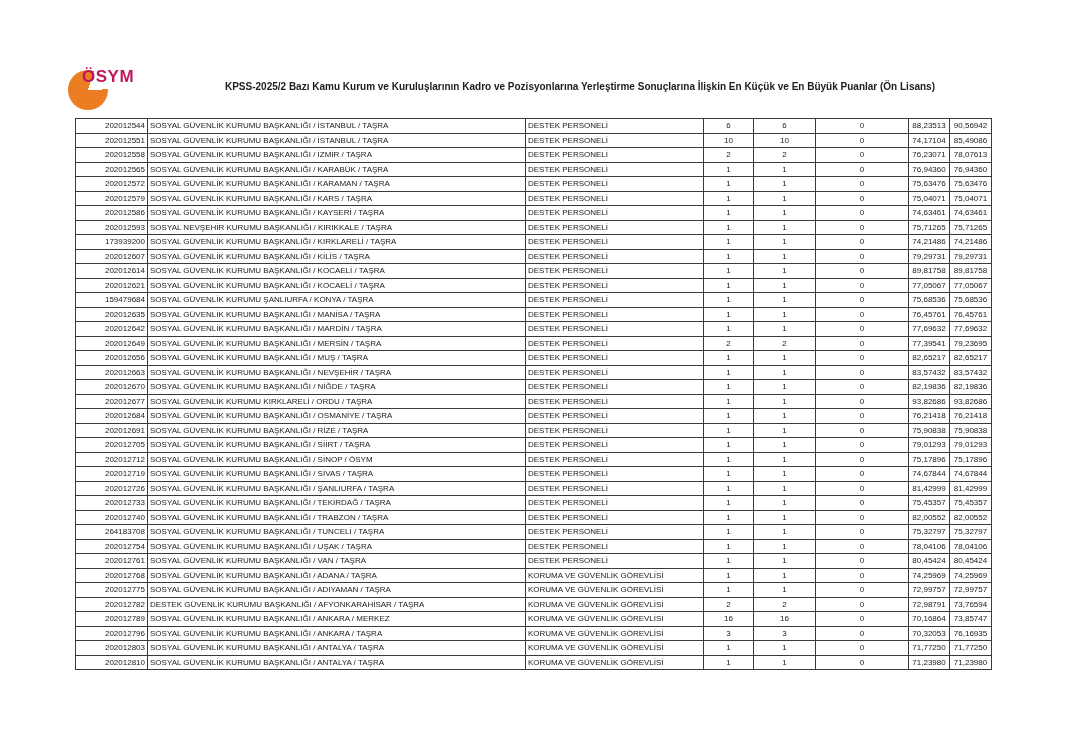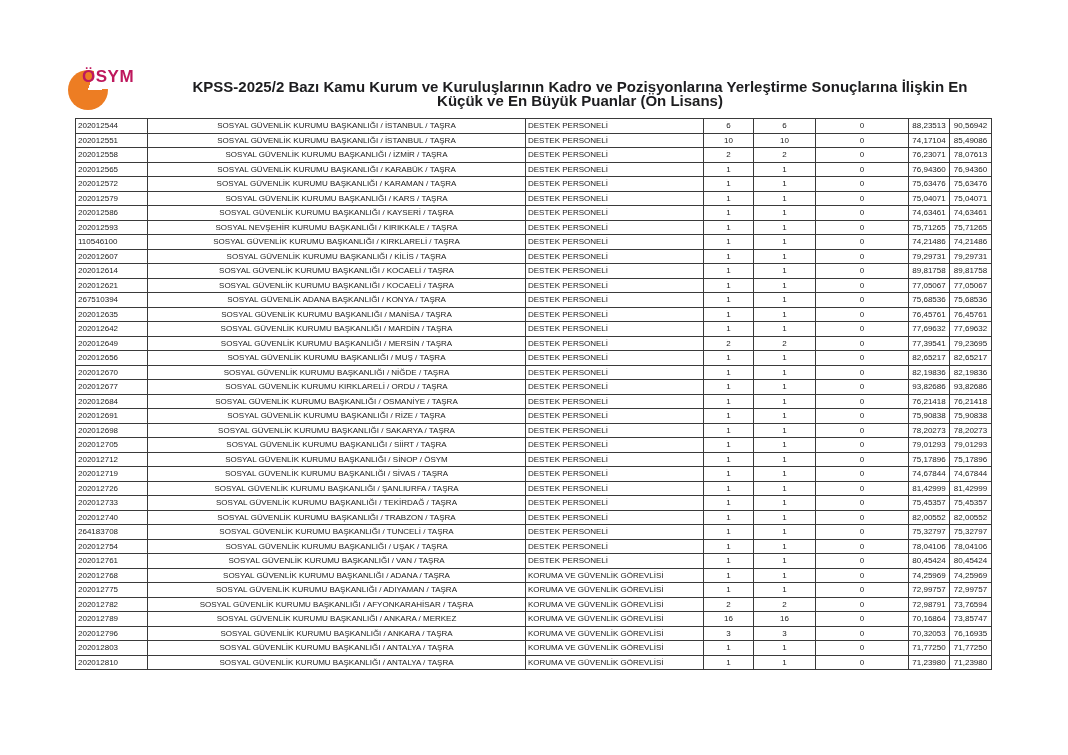--- a/index.html
+++ b/index.html
@@ -25,42 +25,42 @@
     background: conic-gradient(from 0deg, #ED7D23 0deg 18deg, rgba(255,255,255,0) 18deg 88deg, #ED7D23 88deg 360deg);
   }
   .logo-text {
     position: absolute; left: 14px; top: 5px;
     font-size: 17px; font-weight: 700; letter-spacing: 0.5px;
     color: #be185d;
   }
   .doc-title {
     position: absolute; left: 170px; top: 80px; width: 820px;
     text-align: center;
-    font-size: 15px; font-weight: 700; color: #1d1d1f;
+    font-size: 10px; font-weight: 700; color: #1d1d1f;
     line-height: 14px;
   }
   
   table.results {
     position: absolute; left: 75px; top: 118px;
     width: 916px;
     border-collapse: collapse;
     table-layout: fixed;
   }
   table.results td {
     border: 1px solid #3a3a3a;
     height: 13.5px;
     font-size: 8px;
     line-height: 9px;
     color: #1a1a1a;
     padding: 0 2px;
     overflow: hidden;
     white-space: nowrap;
   }
-  td.c-code   { text-align: left; }
-  td.c-inst   { text-align: center; padding-left: 3px; }
+  td.c-code   { text-align: right; }
+  td.c-inst   { text-align: left; padding-left: 3px; }
   td.c-pos    { text-align: left; padding-left: 3px; }
   td.c-num    { text-align: center; }
   td.c-score  { text-align: center; }
 </style>
 </head>
 <body>
 
 <div class="page">
 
   <div class="logo-wrap">
@@ -157,21 +157,21 @@
         <td class="c-code">202012593</td>
         <td class="c-inst">SOSYAL NEVŞEHİR KURUMU BAŞKANLIĞI / KIRIKKALE / TAŞRA</td>
         <td class="c-pos">DESTEK PERSONELİ</td>
         <td class="c-num">1</td>
         <td class="c-num">1</td>
         <td class="c-num">0</td>
         <td class="c-score">75,71265</td>
         <td class="c-score">75,71265</td>
       </tr>
         <tr>
-        <td class="c-code">110546100</td>
+        <td class="c-code">173939200</td>
         <td class="c-inst">SOSYAL GÜVENLİK KURUMU BAŞKANLIĞI / KIRKLARELİ / TAŞRA</td>
         <td class="c-pos">DESTEK PERSONELİ</td>
         <td class="c-num">1</td>
         <td class="c-num">1</td>
         <td class="c-num">0</td>
         <td class="c-score">74,21486</td>
         <td class="c-score">74,21486</td>
       </tr>
         <tr>
         <td class="c-code">202012607</td>
@@ -197,22 +197,22 @@
         <td class="c-code">202012621</td>
         <td class="c-inst">SOSYAL GÜVENLİK KURUMU BAŞKANLIĞI / KOCAELİ / TAŞRA</td>
         <td class="c-pos">DESTEK PERSONELİ</td>
         <td class="c-num">1</td>
         <td class="c-num">1</td>
         <td class="c-num">0</td>
         <td class="c-score">77,05067</td>
         <td class="c-score">77,05067</td>
       </tr>
         <tr>
-        <td class="c-code">267510394</td>
-        <td class="c-inst">SOSYAL GÜVENLİK ADANA BAŞKANLIĞI / KONYA / TAŞRA</td>
+        <td class="c-code">159479684</td>
+        <td class="c-inst">SOSYAL GÜVENLİK KURUMU ŞANLIURFA / KONYA / TAŞRA</td>
         <td class="c-pos">DESTEK PERSONELİ</td>
         <td class="c-num">1</td>
         <td class="c-num">1</td>
         <td class="c-num">0</td>
         <td class="c-score">75,68536</td>
         <td class="c-score">75,68536</td>
       </tr>
         <tr>
         <td class="c-code">202012635</td>
         <td class="c-inst">SOSYAL GÜVENLİK KURUMU BAŞKANLIĞI / MANİSA / TAŞRA</td>
@@ -247,20 +247,30 @@
         <td class="c-code">202012656</td>
         <td class="c-inst">SOSYAL GÜVENLİK KURUMU BAŞKANLIĞI / MUŞ / TAŞRA</td>
         <td class="c-pos">DESTEK PERSONELİ</td>
         <td class="c-num">1</td>
         <td class="c-num">1</td>
         <td class="c-num">0</td>
         <td class="c-score">82,65217</td>
         <td class="c-score">82,65217</td>
       </tr>
         <tr>
+        <td class="c-code">202012663</td>
+        <td class="c-inst">SOSYAL GÜVENLİK KURUMU BAŞKANLIĞI / NEVŞEHİR / TAŞRA</td>
+        <td class="c-pos">DESTEK PERSONELİ</td>
+        <td class="c-num">1</td>
+        <td class="c-num">1</td>
+        <td class="c-num">0</td>
+        <td class="c-score">83,57432</td>
+        <td class="c-score">83,57432</td>
+      </tr>
+        <tr>
         <td class="c-code">202012670</td>
         <td class="c-inst">SOSYAL GÜVENLİK KURUMU BAŞKANLIĞI / NİĞDE / TAŞRA</td>
         <td class="c-pos">DESTEK PERSONELİ</td>
         <td class="c-num">1</td>
         <td class="c-num">1</td>
         <td class="c-num">0</td>
         <td class="c-score">82,19836</td>
         <td class="c-score">82,19836</td>
       </tr>
         <tr>
@@ -287,30 +297,20 @@
         <td class="c-code">202012691</td>
         <td class="c-inst">SOSYAL GÜVENLİK KURUMU BAŞKANLIĞI / RİZE / TAŞRA</td>
         <td class="c-pos">DESTEK PERSONELİ</td>
         <td class="c-num">1</td>
         <td class="c-num">1</td>
         <td class="c-num">0</td>
         <td class="c-score">75,90838</td>
         <td class="c-score">75,90838</td>
       </tr>
         <tr>
-        <td class="c-code">202012698</td>
-        <td class="c-inst">SOSYAL GÜVENLİK KURUMU BAŞKANLIĞI / SAKARYA / TAŞRA</td>
-        <td class="c-pos">DESTEK PERSONELİ</td>
-        <td class="c-num">1</td>
-        <td class="c-num">1</td>
-        <td class="c-num">0</td>
-        <td class="c-score">78,20273</td>
-        <td class="c-score">78,20273</td>
-      </tr>
-        <tr>
         <td class="c-code">202012705</td>
         <td class="c-inst">SOSYAL GÜVENLİK KURUMU BAŞKANLIĞI / SİİRT / TAŞRA</td>
         <td class="c-pos">DESTEK PERSONELİ</td>
         <td class="c-num">1</td>
         <td class="c-num">1</td>
         <td class="c-num">0</td>
         <td class="c-score">79,01293</td>
         <td class="c-score">79,01293</td>
       </tr>
         <tr>
@@ -408,21 +408,21 @@
         <td class="c-inst">SOSYAL GÜVENLİK KURUMU BAŞKANLIĞI / ADIYAMAN / TAŞRA</td>
         <td class="c-pos">KORUMA VE GÜVENLİK GÖREVLİSİ</td>
         <td class="c-num">1</td>
         <td class="c-num">1</td>
         <td class="c-num">0</td>
         <td class="c-score">72,99757</td>
         <td class="c-score">72,99757</td>
       </tr>
         <tr>
         <td class="c-code">202012782</td>
-        <td class="c-inst">SOSYAL GÜVENLİK KURUMU BAŞKANLIĞI / AFYONKARAHİSAR / TAŞRA</td>
+        <td class="c-inst">DESTEK GÜVENLİK KURUMU BAŞKANLIĞI / AFYONKARAHİSAR / TAŞRA</td>
         <td class="c-pos">KORUMA VE GÜVENLİK GÖREVLİSİ</td>
         <td class="c-num">2</td>
         <td class="c-num">2</td>
         <td class="c-num">0</td>
         <td class="c-score">72,98791</td>
         <td class="c-score">73,76594</td>
       </tr>
         <tr>
         <td class="c-code">202012789</td>
         <td class="c-inst">SOSYAL GÜVENLİK KURUMU BAŞKANLIĞI / ANKARA / MERKEZ</td>

